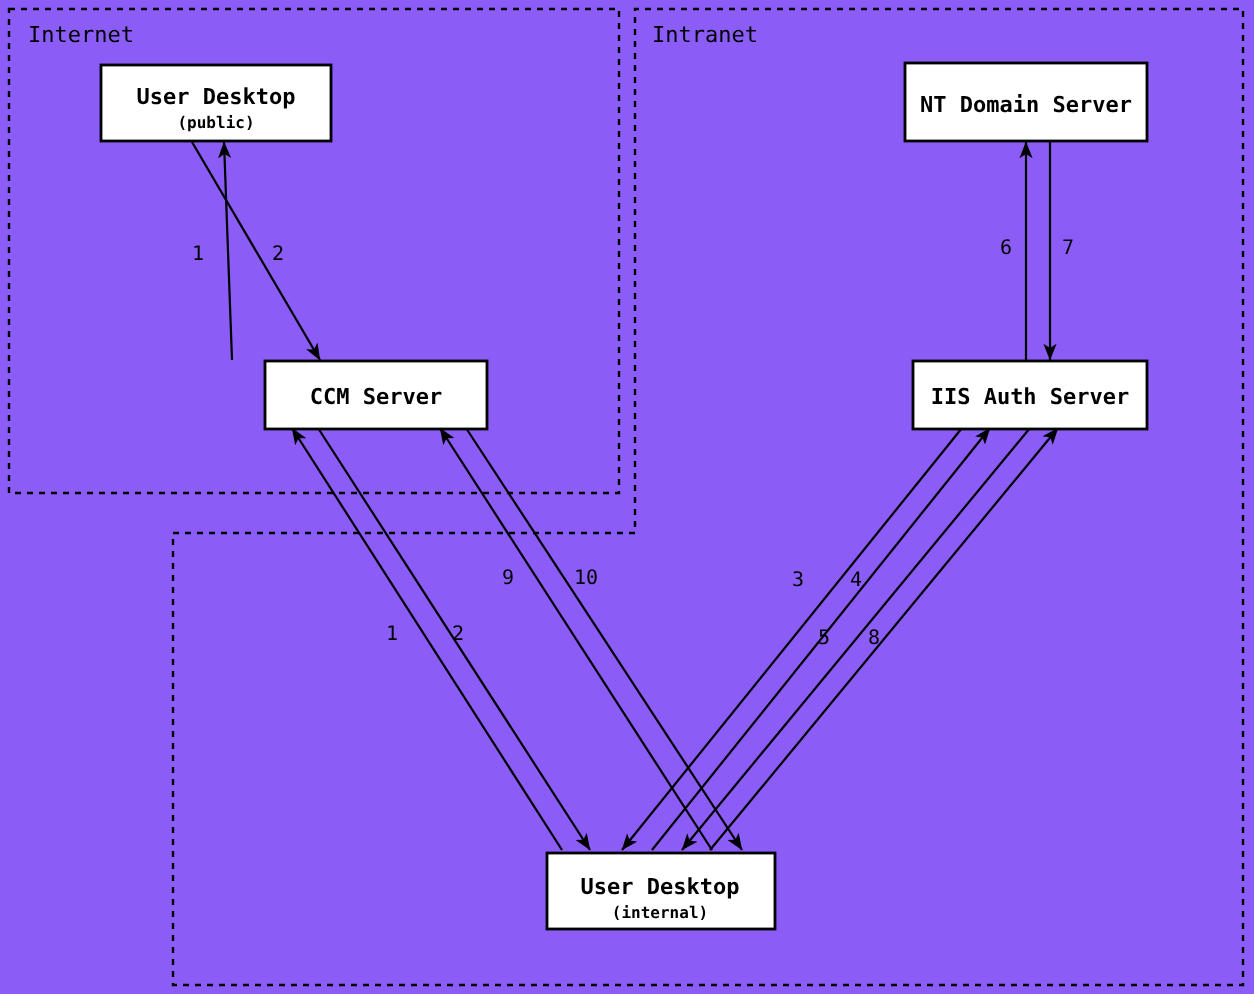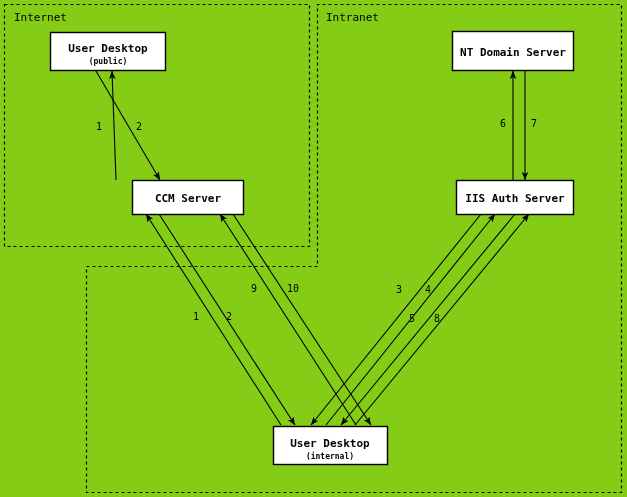--- a/index.html
+++ b/index.html
@@ -4,21 +4,21 @@
 <style>
   html, body {
     margin: 0;
     padding: 0;
     background: #ffffff;
   }
   #canvas {
     position: relative;
     width: 627px;
     height: 497px;
-    background: #84cc16;
+    background: #8b5cf6;
     overflow: hidden;
     font-family: "DejaVu Sans Mono", "Liberation Mono", monospace;
   }
   #diagram-svg {
     position: absolute;
     left: 0;
     top: 0;
     width: 627px;
     height: 497px;
   }

